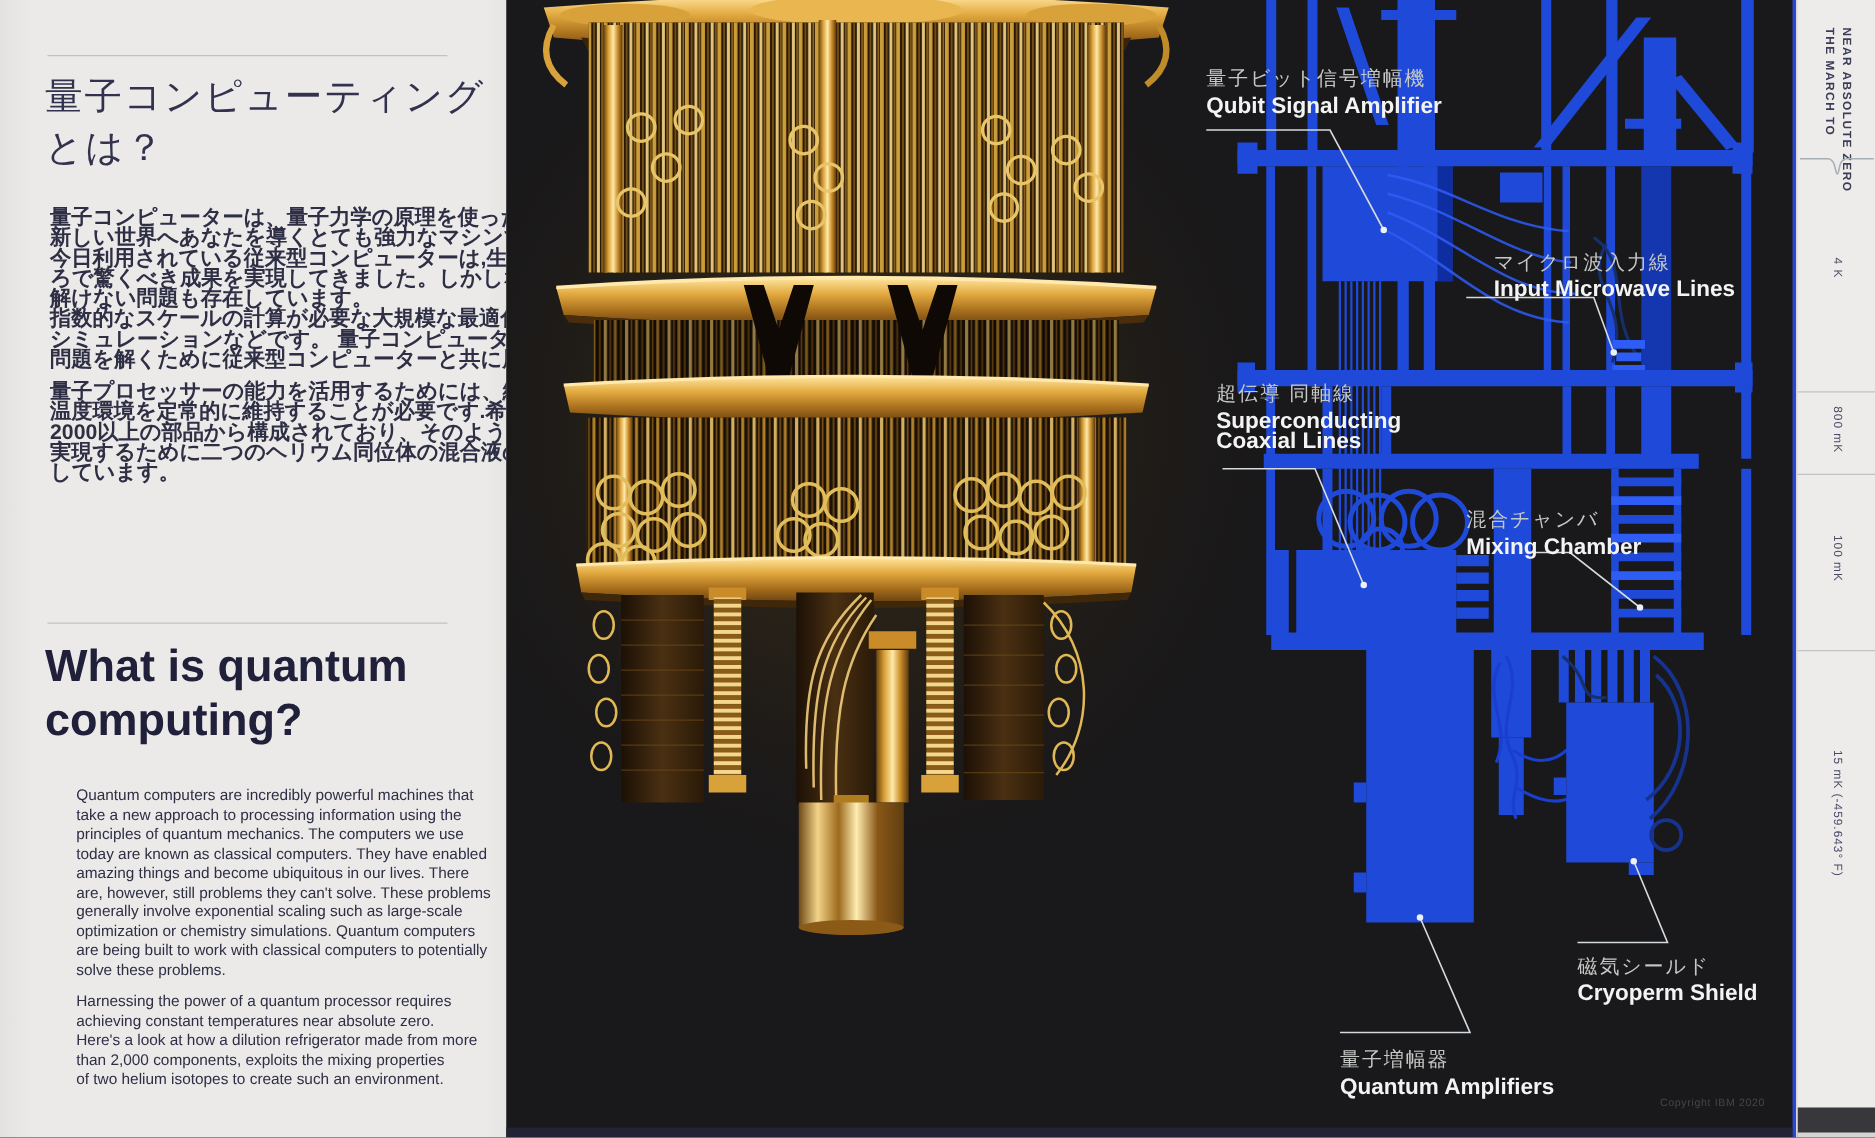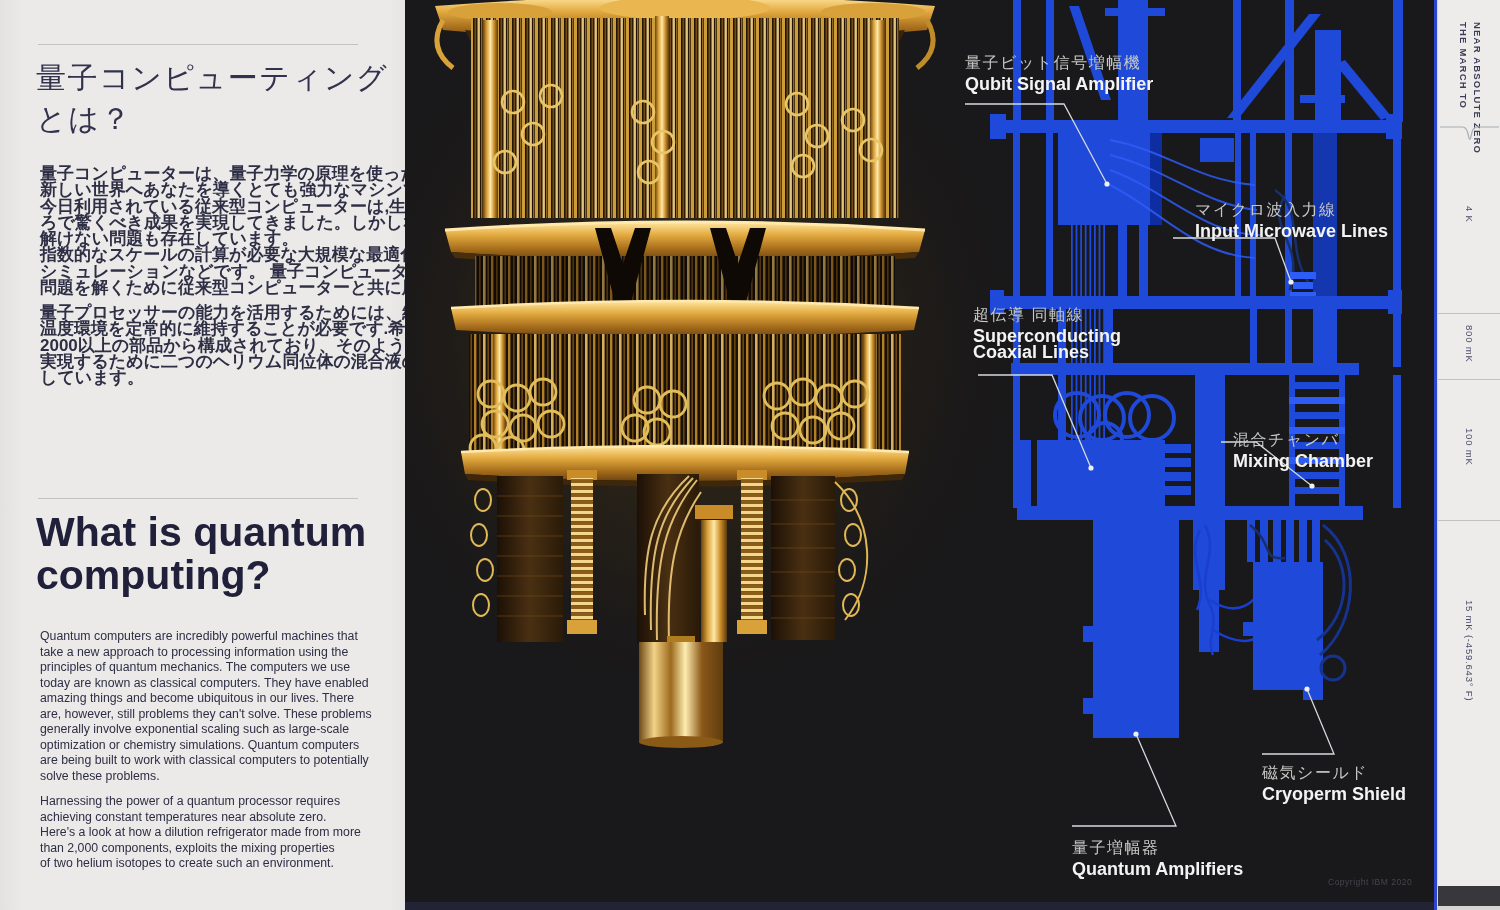--- a/index.html
+++ b/index.html
@@ -5,25 +5,25 @@
   html,body{margin:0;padding:0;background:#777;}
   .stage{position:relative;width:1500px;height:910px;overflow:hidden;background:#eae9e7;
          font-family:"Liberation Sans","DejaVu Sans",sans-serif;}
   
   .left-panel{position:absolute;left:0;top:0;width:405px;height:910px;
     background:linear-gradient(90deg,#e3e2e0 0%,#ebeae8 6%,#ebeae8 96%,#e6e5e3 100%);overflow:hidden;}
   .rule{position:absolute;left:38px;width:320px;height:1px;background:#c2c2c0;}
   .rule1{top:44px;} .rule2{top:498px;}
   .jp-heading{position:absolute;left:36px;top:57px;margin:0;font-size:30px;font-weight:400;
     line-height:41px;letter-spacing:1.5px;color:#32324e;white-space:pre;}
-  .en-heading{position:absolute;left:36px;top:511px;margin:0;font-size:41px;font-weight:700;
+  .en-heading{position:absolute;left:36px;top:511px;margin:0;font-size:36px;font-weight:700;
     line-height:43px;color:#20203b;white-space:pre;}
   .bodytext{position:absolute;left:40px;margin:0;color:#2e2e45;white-space:pre;}
   .jp-body{font-size:17px;line-height:16.3px;font-weight:bold;}
-  .en-body{font-size:12.3px;line-height:15.5px;}
+  .en-body{font-size:12.3px;line-height:15.5px;margin-left:21px;}
   .jp-p1{top:166px;} .jp-p2{top:305px;} .en-p1{top:629px;} .en-p2{top:794px;}
   
   .dark-panel{position:absolute;left:405px;top:0;width:1029px;height:910px;background:#19181a;
     border-right:3px solid #2c47cf;overflow:hidden;}
   .dark-panel::after{content:"";position:absolute;left:0;right:0;bottom:0;height:8px;background:#232336;}
   .art{position:absolute;left:0;top:0;}
   .dlabel{position:absolute;}
   .dlabel .jp{font-size:16px;letter-spacing:1.5px;color:#c6c8c6;white-space:pre;}
   .dlabel .en{font-size:18px;font-weight:700;color:#f2f3f2;line-height:16px;white-space:pre;margin-top:2px;}
   .copyright{position:absolute;left:923px;top:877px;font-size:8.5px;color:#45454c;letter-spacing:.5px;}
@@ -426,21 +426,21 @@
     </div>
     <div class="dlabel" style="left:770px;top:200px;margin-left:20px;">
       <div class="jp">マイクロ波入力線</div>
       <div class="en">Input Microwave Lines</div>
     </div>
     <div class="dlabel" style="left:568px;top:305px;">
       <div class="jp">超伝導 同軸線</div>
       <div class="en">Superconducting
 Coaxial Lines</div>
     </div>
-    <div class="dlabel" style="left:828px;top:406px;margin-top:24px;">
+    <div class="dlabel" style="left:768px;top:406px;">
       <div class="jp">混合チャンバ</div>
       <div class="en">Mixing Chamber</div>
     </div>
     <div class="dlabel" style="left:857px;top:763px;">
       <div class="jp">磁気シールド</div>
       <div class="en">Cryoperm Shield</div>
     </div>
     <div class="dlabel" style="left:667px;top:838px;">
       <div class="jp">量子増幅器</div>
       <div class="en">Quantum Amplifiers</div>

